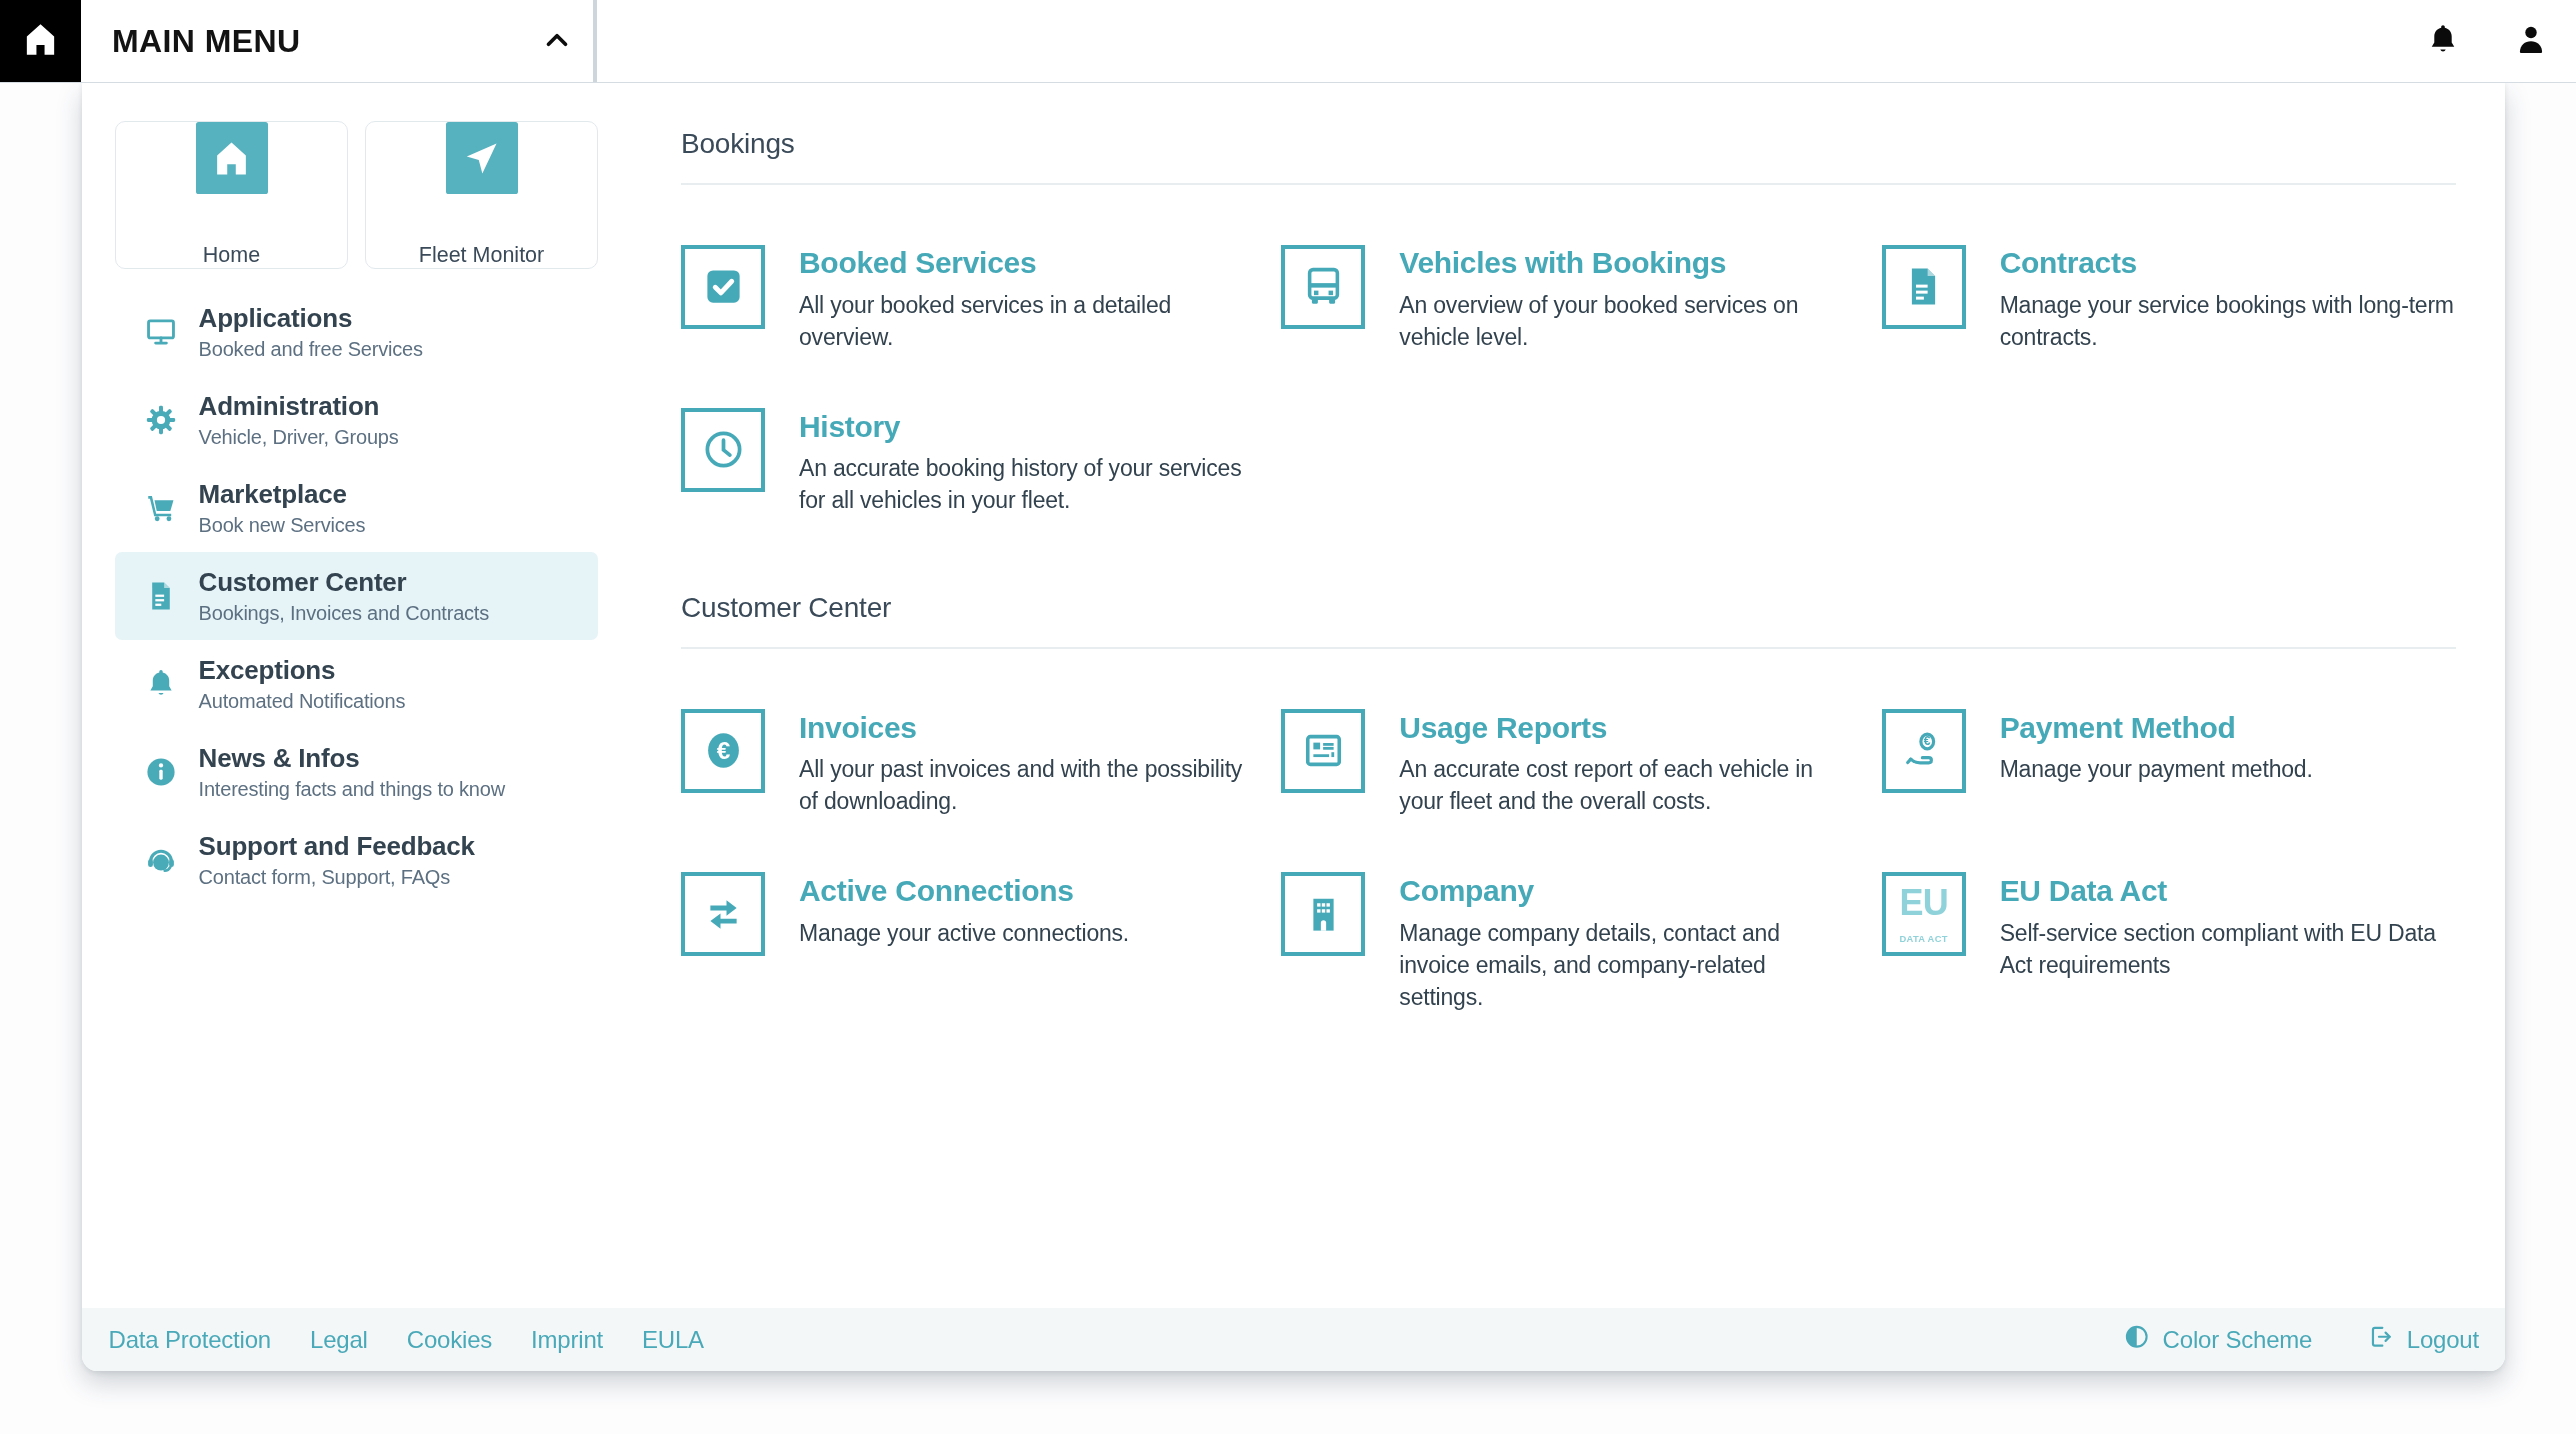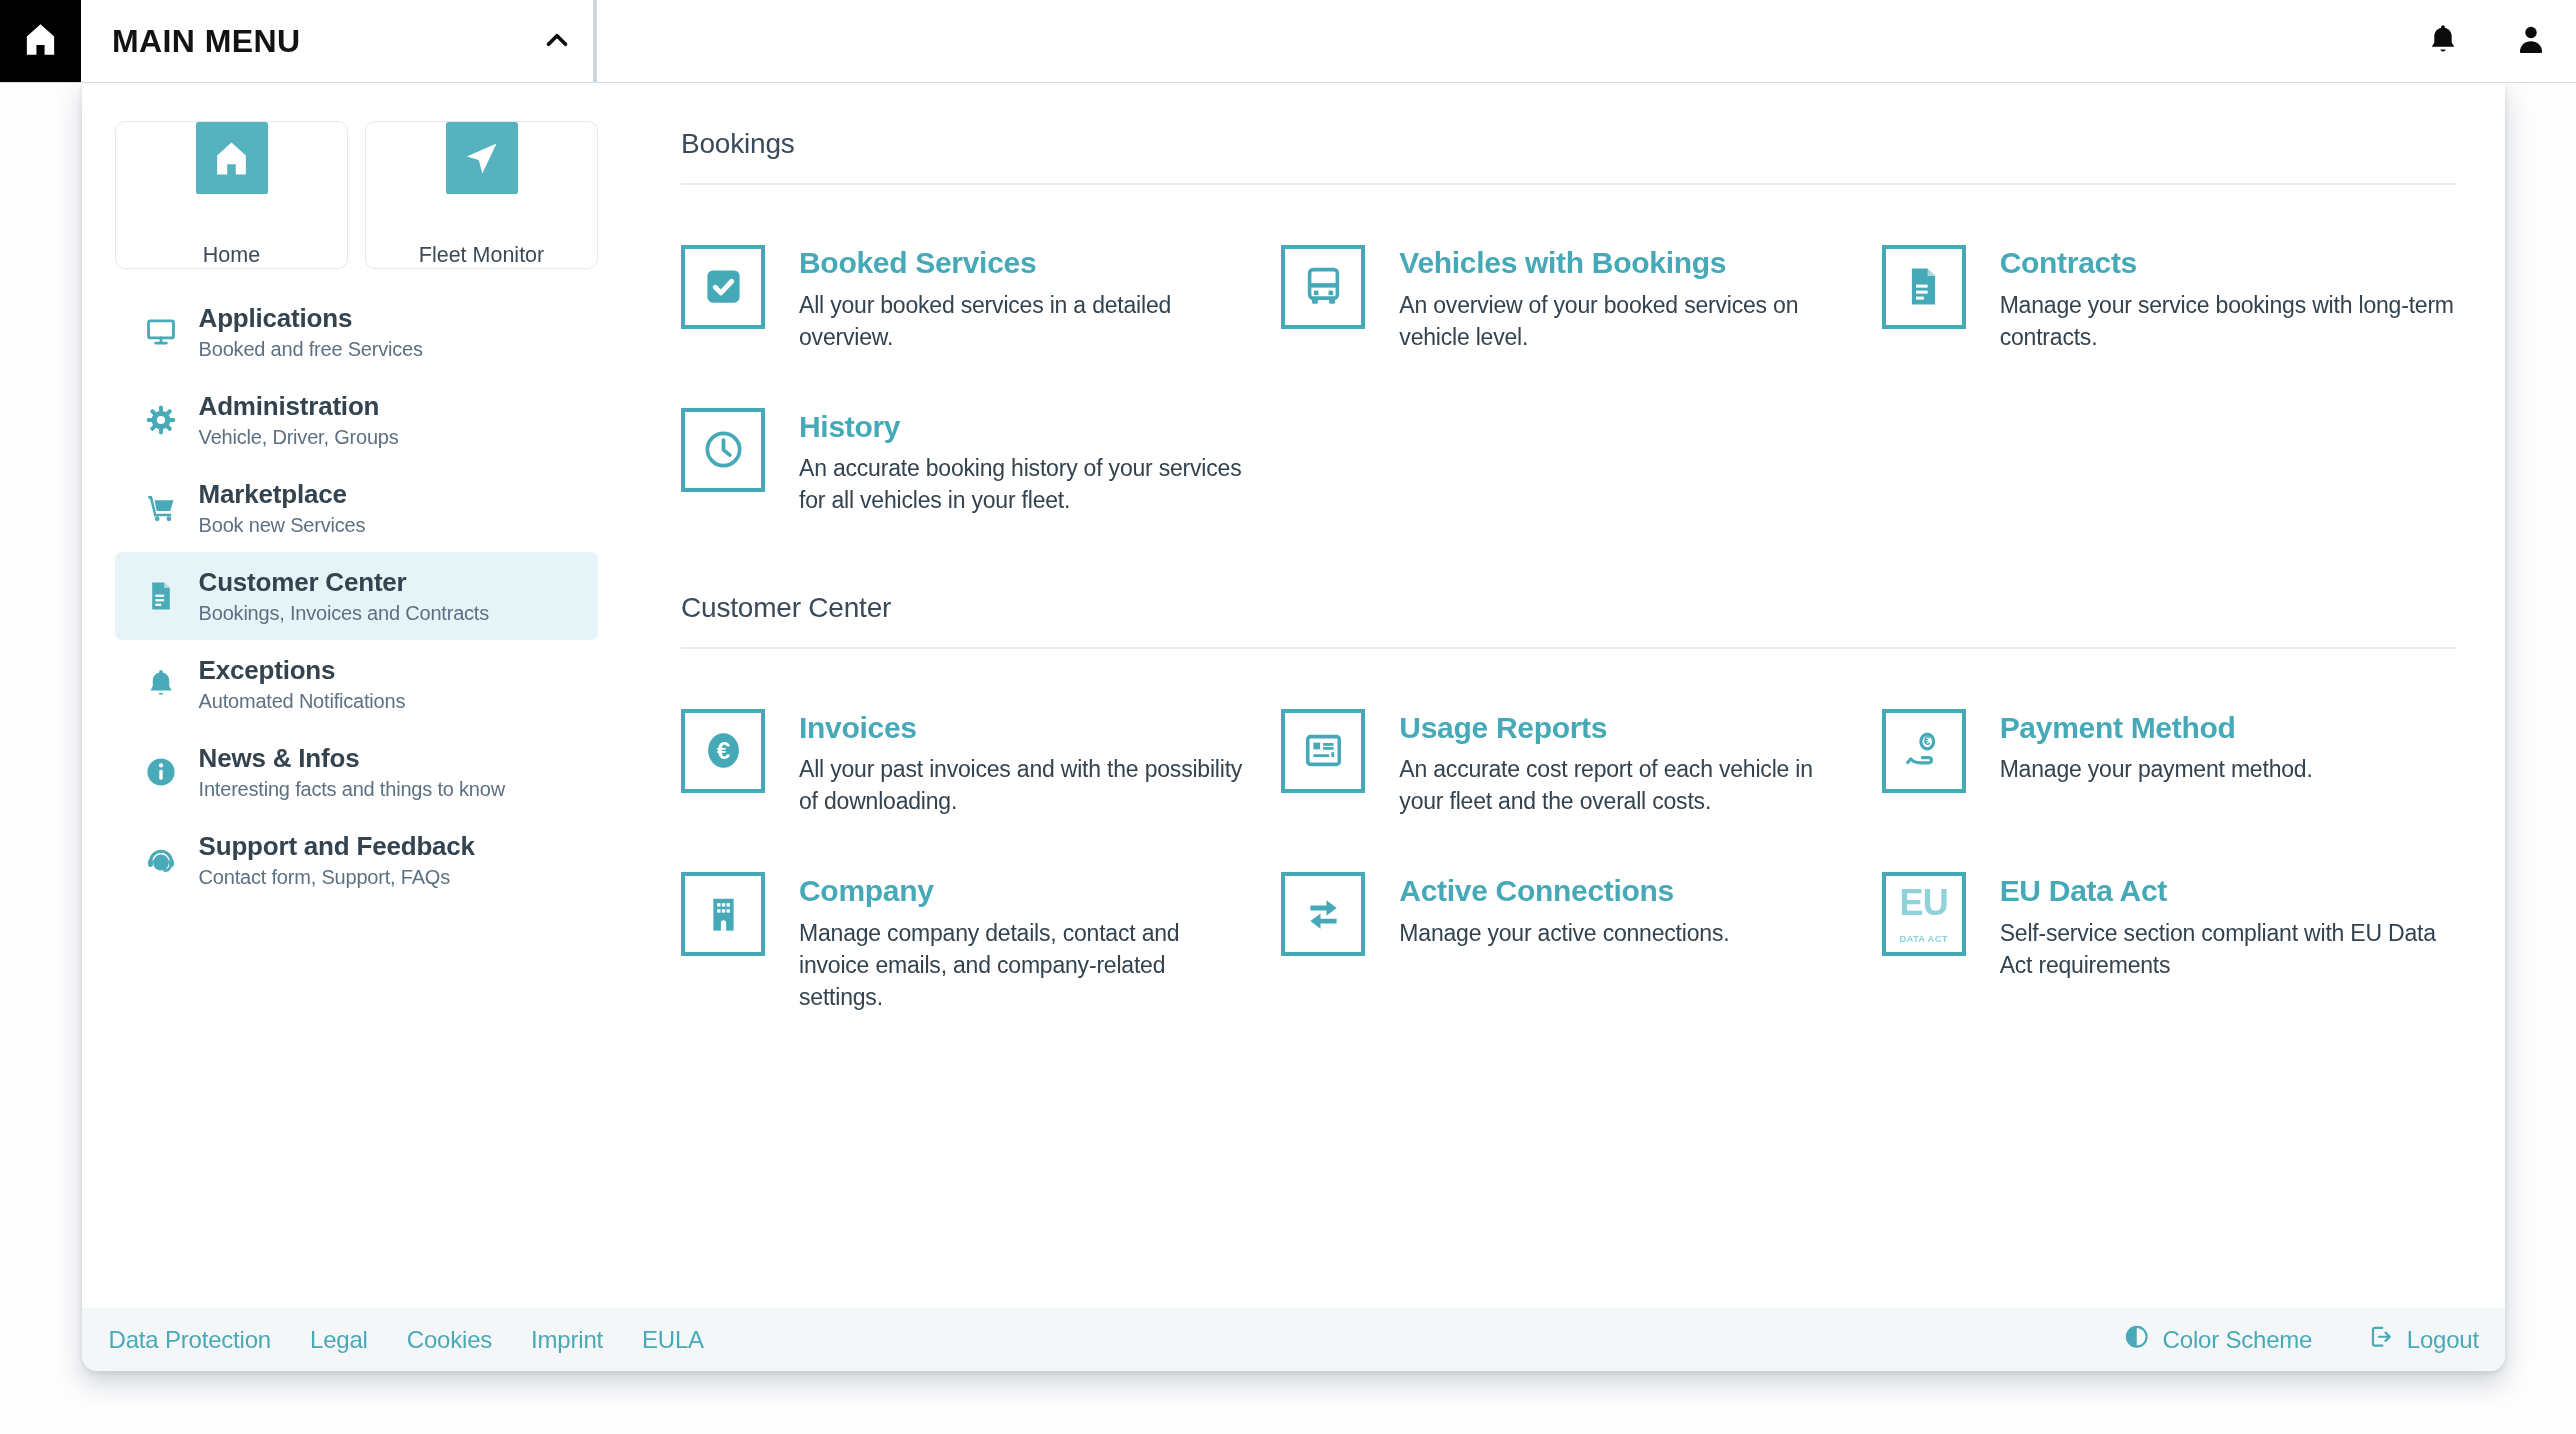--- a/index.html
+++ b/index.html
@@ -368,49 +368,49 @@
                 </svg>
             </span>
             <span class="ctxt">
               <div class="ctitle">Payment Method</div>
               <div class="cdesc">Manage your payment method.</div>
             </span>
           </div>
 
           <div class="card">
             <span class="ibox">
+              <svg viewBox="0 0 24 24" fill="currentColor">
+                  <path d="M5 7.2h8.6V4.4L19 8.5l-5.4 4.1V9.8H5z"></path>
+                  <path d="M19 16.8h-8.6v2.8L5 15.5l5.4-4.1v2.8H19z"></path>
+                </svg>
+            </span>
+            <span class="ctxt">
+              <div class="ctitle">Active Connections</div>
+              <div class="cdesc">Manage your active connections.</div>
+            </span>
+          </div>
+
+          <div class="card">
+            <span class="ibox">
               <svg viewBox="0 0 24 24">
                   <path d="M6.6 3.6h10.8v17H6.6z" fill="currentColor" rx="1"></path>
                   <g fill="#fff">
                     <rect x="8.6" y="6" width="1.8" height="1.8"></rect>
                     <rect x="11.1" y="6" width="1.8" height="1.8"></rect>
                     <rect x="13.6" y="6" width="1.8" height="1.8"></rect>
                     <rect x="8.6" y="9.2" width="1.8" height="1.8"></rect>
                     <rect x="11.1" y="9.2" width="1.8" height="1.8"></rect>
                     <rect x="13.6" y="9.2" width="1.8" height="1.8"></rect>
                     <path d="M10.6 20.6v-4.2a1.4 1.4 0 0 1 2.8 0v4.2z"></path>
                   </g>
                 </svg>
             </span>
             <span class="ctxt">
               <div class="ctitle">Company</div>
               <div class="cdesc">Manage company details, contact and invoice emails, and company-related settings.</div>
-            </span>
-          </div>
-
-          <div class="card">
-            <span class="ibox">
-              <svg viewBox="0 0 24 24" fill="currentColor">
-                  <path d="M5 7.2h8.6V4.4L19 8.5l-5.4 4.1V9.8H5z"></path>
-                  <path d="M19 16.8h-8.6v2.8L5 15.5l5.4-4.1v2.8H19z"></path>
-                </svg>
-            </span>
-            <span class="ctxt">
-              <div class="ctitle">Active Connections</div>
-              <div class="cdesc">Manage your active connections.</div>
             </span>
           </div>
 
           <div class="card">
             <span class="ibox eu-box">
               <span class="eu-big">EU</span>
               <span class="eu-small">DATA ACT</span>
             </span>
             <span class="ctxt">
               <div class="ctitle">EU Data Act</div>

